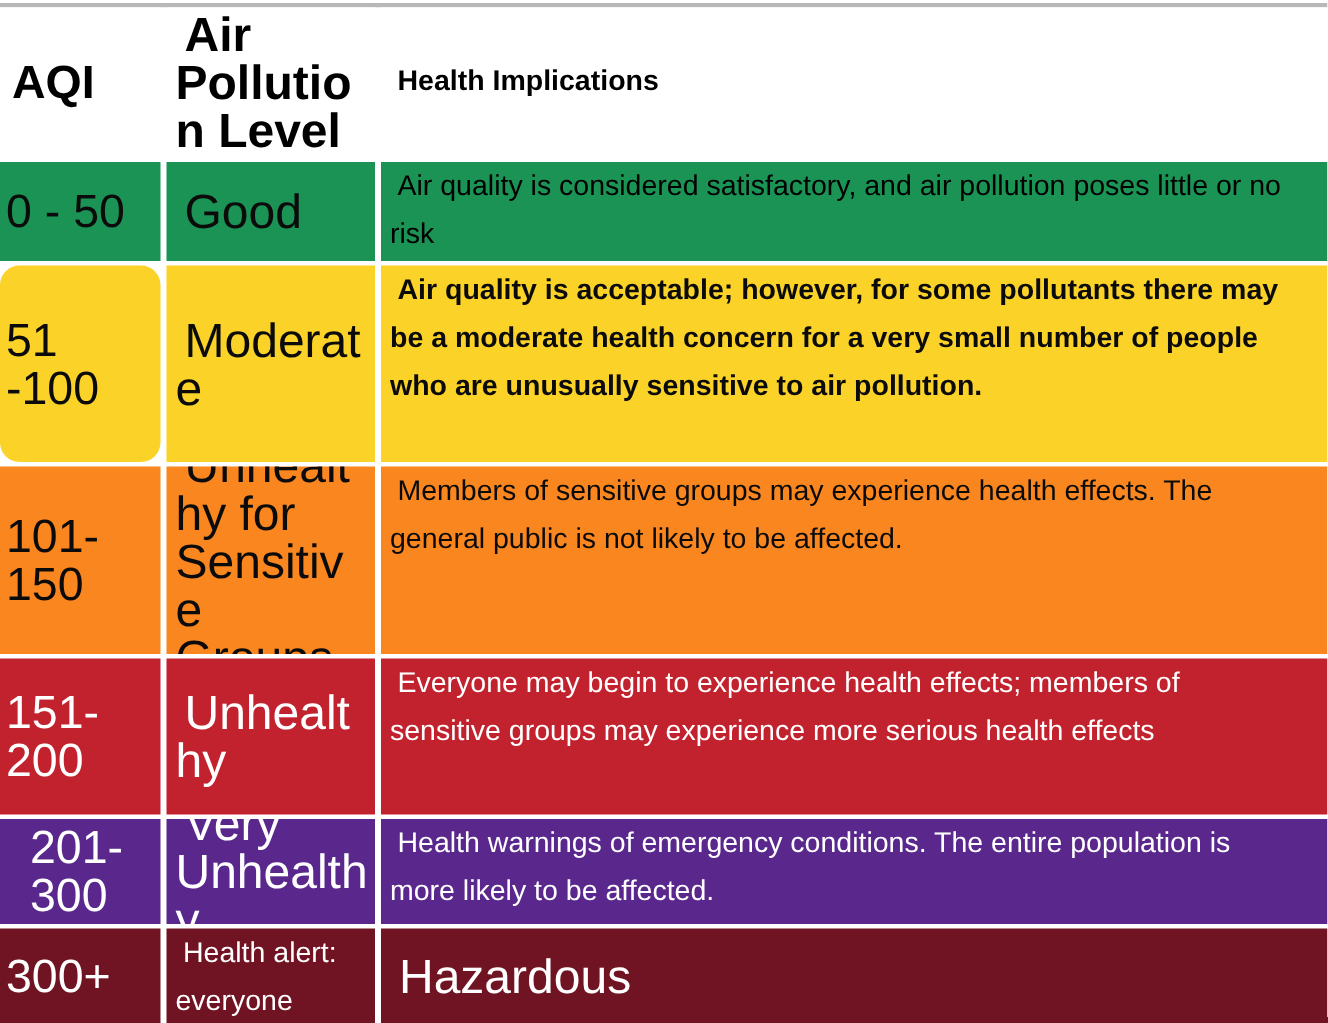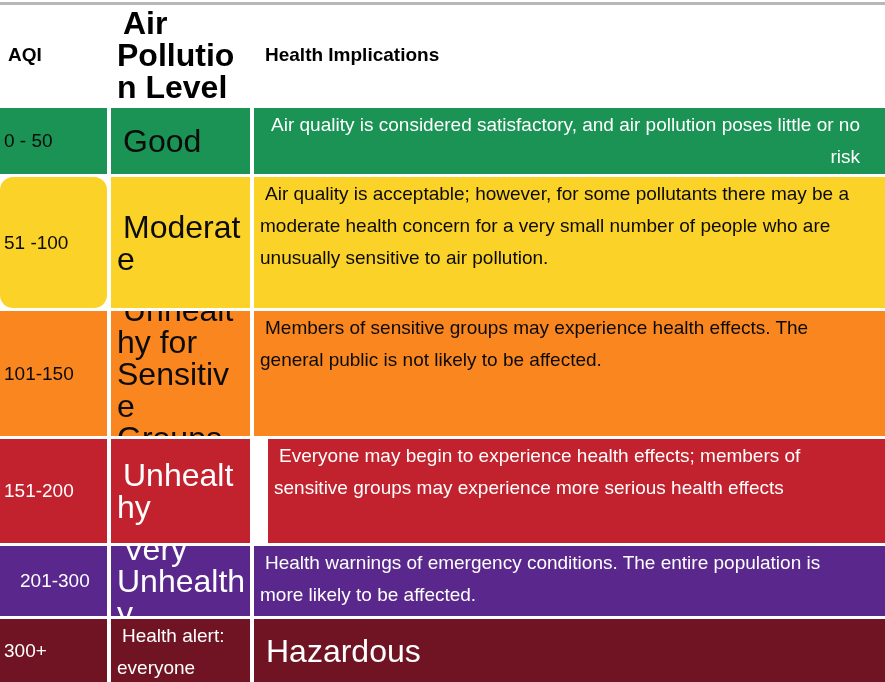--- a/index.html
+++ b/index.html
@@ -43,21 +43,21 @@
     background: #ffffff;
     color: #000000;
     font-weight: bold;
     font-size: 27px;
     line-height: 31px;
   }
   
   .c1 {
     padding-left: 4px;
     padding-right: 2px;
-    font-size: 19px;
+    font-size: 31px;
     line-height: 32px;
   }
   .hdr.c1 { padding-left: 8px; }
   
   .c2 {
     padding-left: 6px;
     padding-right: 4px;
     font-size: 32px;
     line-height: 32px;
   }
@@ -95,51 +95,51 @@
     <div class="cell hdr c3">
       <span class="txt">Health Implications</span>
     </div>
 
     <div class="cell c1" style="background: rgb(27, 147, 85); color: rgb(11, 11, 11);">
       <span class="txt">0 - 50</span>
     </div>
     <div class="cell c2" style="background: rgb(27, 147, 85); color: rgb(11, 11, 11);">
       <span class="txt">Good</span>
     </div>
-    <div class="cell c3" style="background: rgb(27, 147, 85); color: #ffffff; text-align: right;">
+    <div class="cell c3" style="background: rgb(27, 147, 85); color: #000000;">
       <span class="txt">Air quality is considered satisfactory, and air pollution poses little or no risk</span>
     </div>
 
     <div class="cell c1" style="background: rgb(251, 210, 39); color: rgb(11, 11, 11); border-radius: 13px;">
       <span class="txt">51 -100</span>
     </div>
     <div class="cell c2" style="background: rgb(251, 210, 39); color: rgb(11, 11, 11);">
       <span class="txt">Moderate</span>
     </div>
-    <div class="cell c3" style="background: rgb(251, 210, 39); color: rgb(11, 11, 11);">
+    <div class="cell c3" style="background: rgb(251, 210, 39); color: rgb(11, 11, 11); font-weight: bold;">
       <span class="txt">Air quality is acceptable; however, for some pollutants there may be a moderate health concern for a very small number of people who are unusually sensitive to air pollution.</span>
     </div>
 
     <div class="cell c1" style="background: rgb(249, 134, 31); color: rgb(11, 11, 11);">
       <span class="txt">101-150</span>
     </div>
     <div class="cell c2" style="background: rgb(249, 134, 31); color: rgb(11, 11, 11);">
       <span class="txt">Unhealthy for Sensitive Groups</span>
     </div>
     <div class="cell c3" style="background: rgb(249, 134, 31); color: rgb(11, 11, 11);">
       <span class="txt">Members of sensitive groups may experience health effects. The general public is not likely to be affected.</span>
     </div>
 
     <div class="cell c1" style="background: rgb(194, 34, 46); color: rgb(255, 255, 255);">
       <span class="txt">151-200</span>
     </div>
     <div class="cell c2" style="background: rgb(194, 34, 46); color: rgb(255, 255, 255);">
       <span class="txt">Unhealthy</span>
     </div>
-    <div class="cell c3" style="background: rgb(194, 34, 46); color: rgb(255, 255, 255); margin-left: 14px;">
+    <div class="cell c3" style="background: rgb(194, 34, 46); color: rgb(255, 255, 255);">
       <span class="txt">Everyone may begin to experience health effects; members of sensitive groups may experience more serious health effects</span>
     </div>
 
     <div class="cell c1" style="background: rgb(90, 39, 140); color: rgb(255, 255, 255); padding-left: 20px;">
       <span class="txt">201-300</span>
     </div>
     <div class="cell c2" style="background: rgb(90, 39, 140); color: rgb(255, 255, 255);">
       <span class="txt">Very Unhealthy</span>
     </div>
     <div class="cell c3" style="background: rgb(90, 39, 140); color: rgb(255, 255, 255);">

